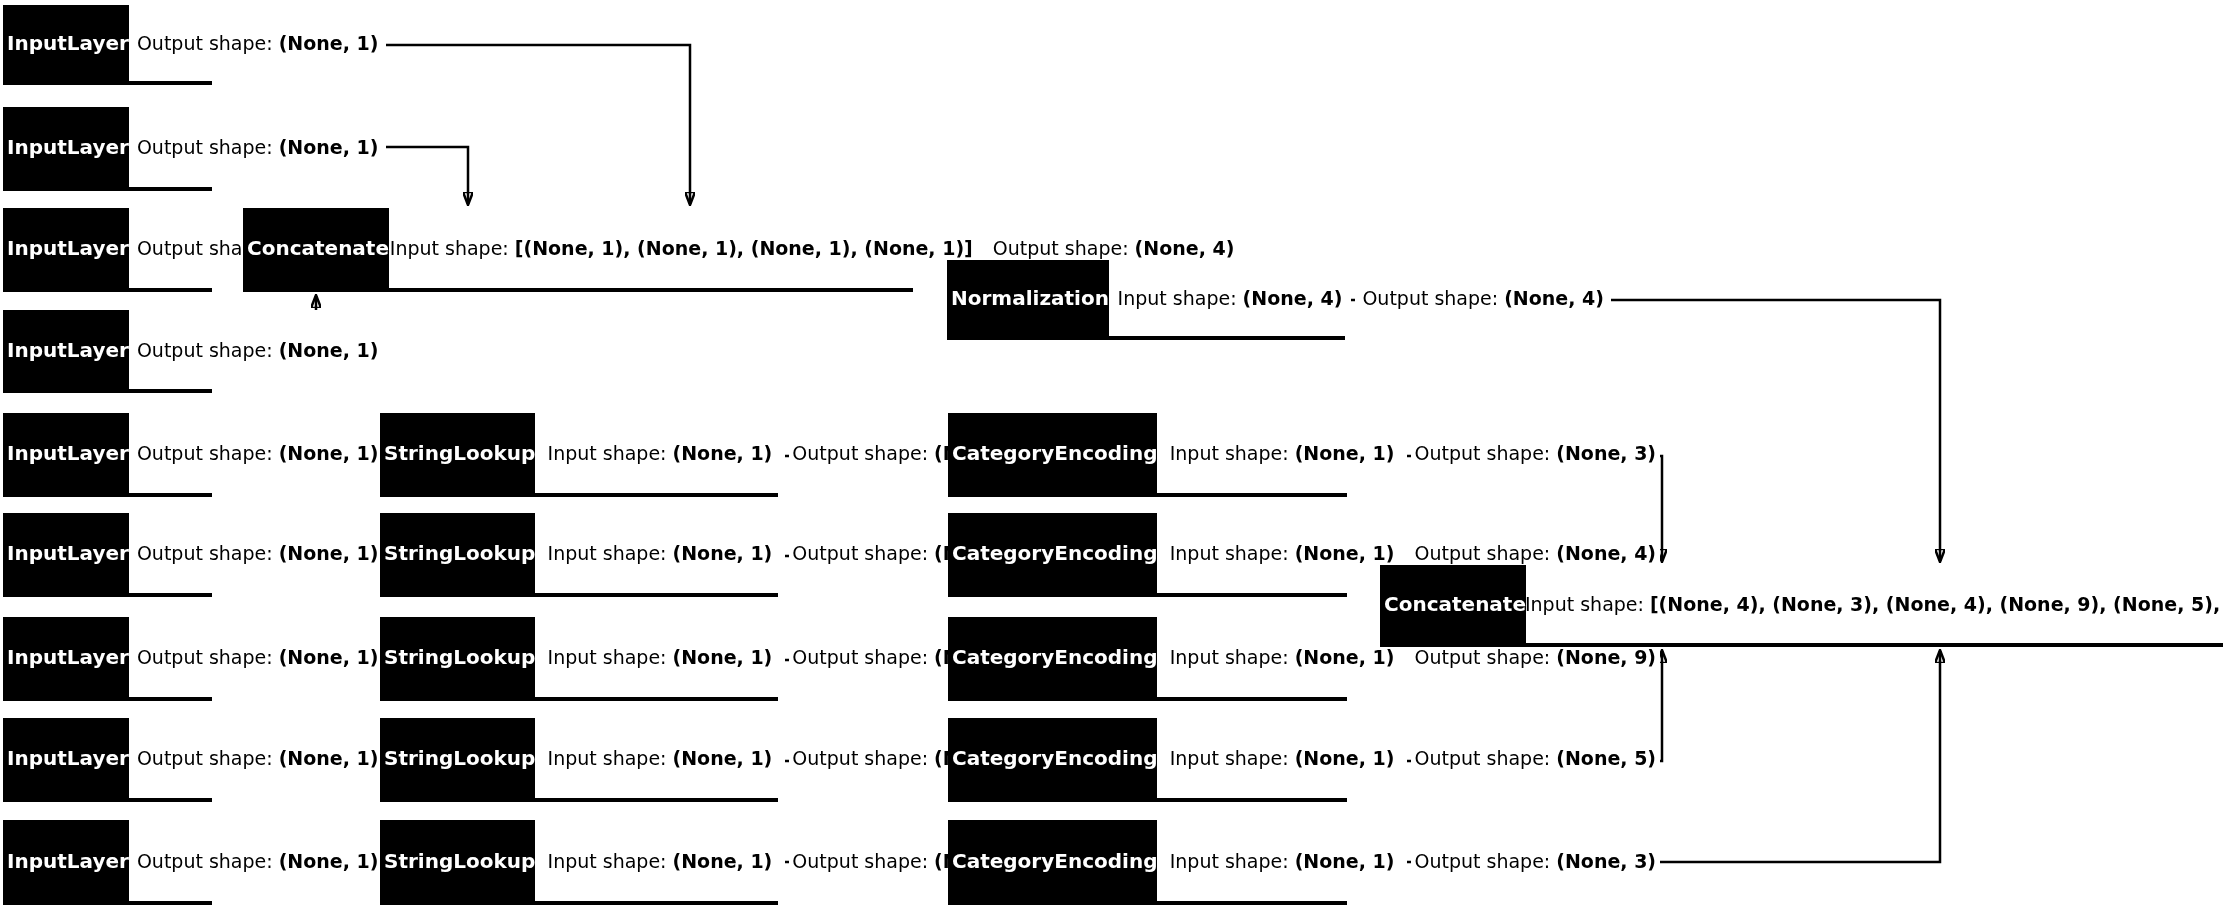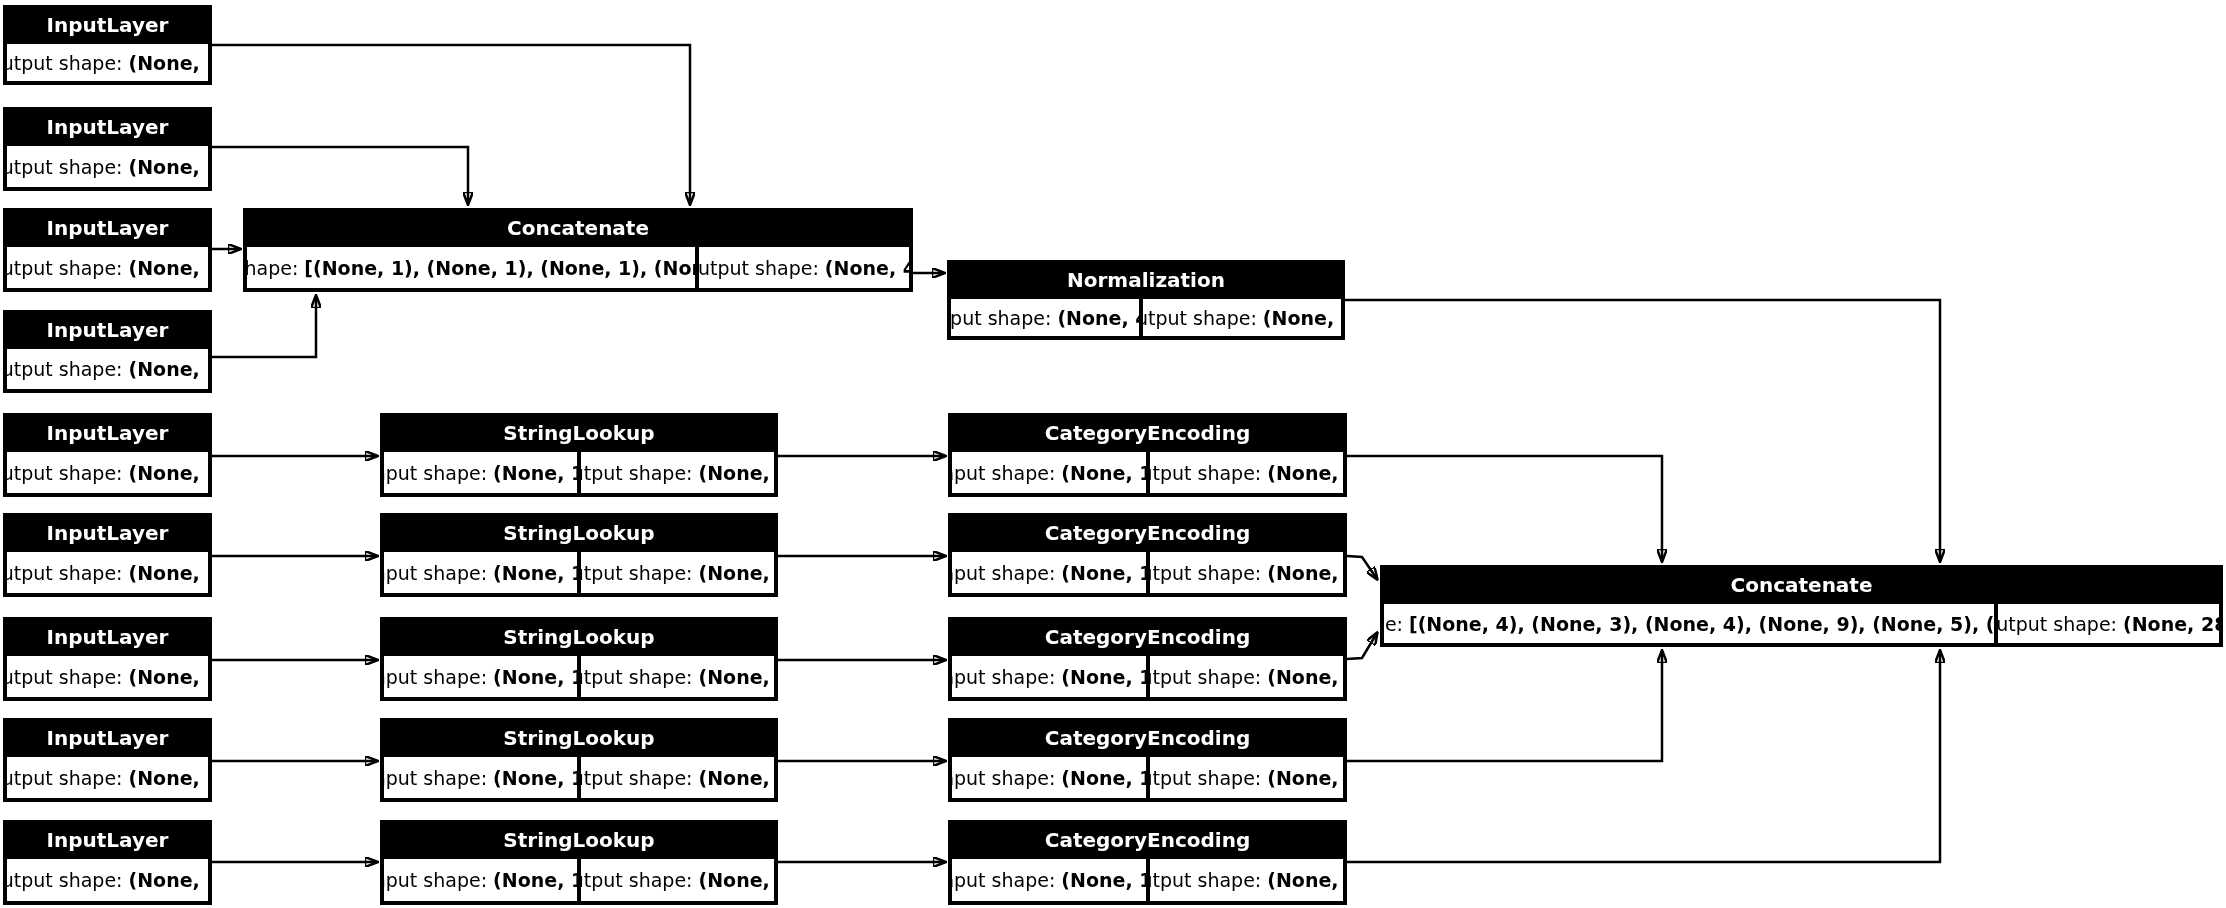--- a/index.html
+++ b/index.html
@@ -24,21 +24,20 @@
   #edges-layer path {
     fill: none;
     stroke: #000000;
     stroke-width: 2.5;
   }
   .node {
     position: absolute;
     box-sizing: border-box;
     background: #000000;
     display: flex;
-    flex-direction: column;
     padding: 0 4px 4px 4px;
   }
   .node-header {
     flex: 0 0 39px;
     display: flex;
     align-items: center;
     justify-content: center;
     color: #ffffff;
     font-weight: bold;
     font-size: 20px;

